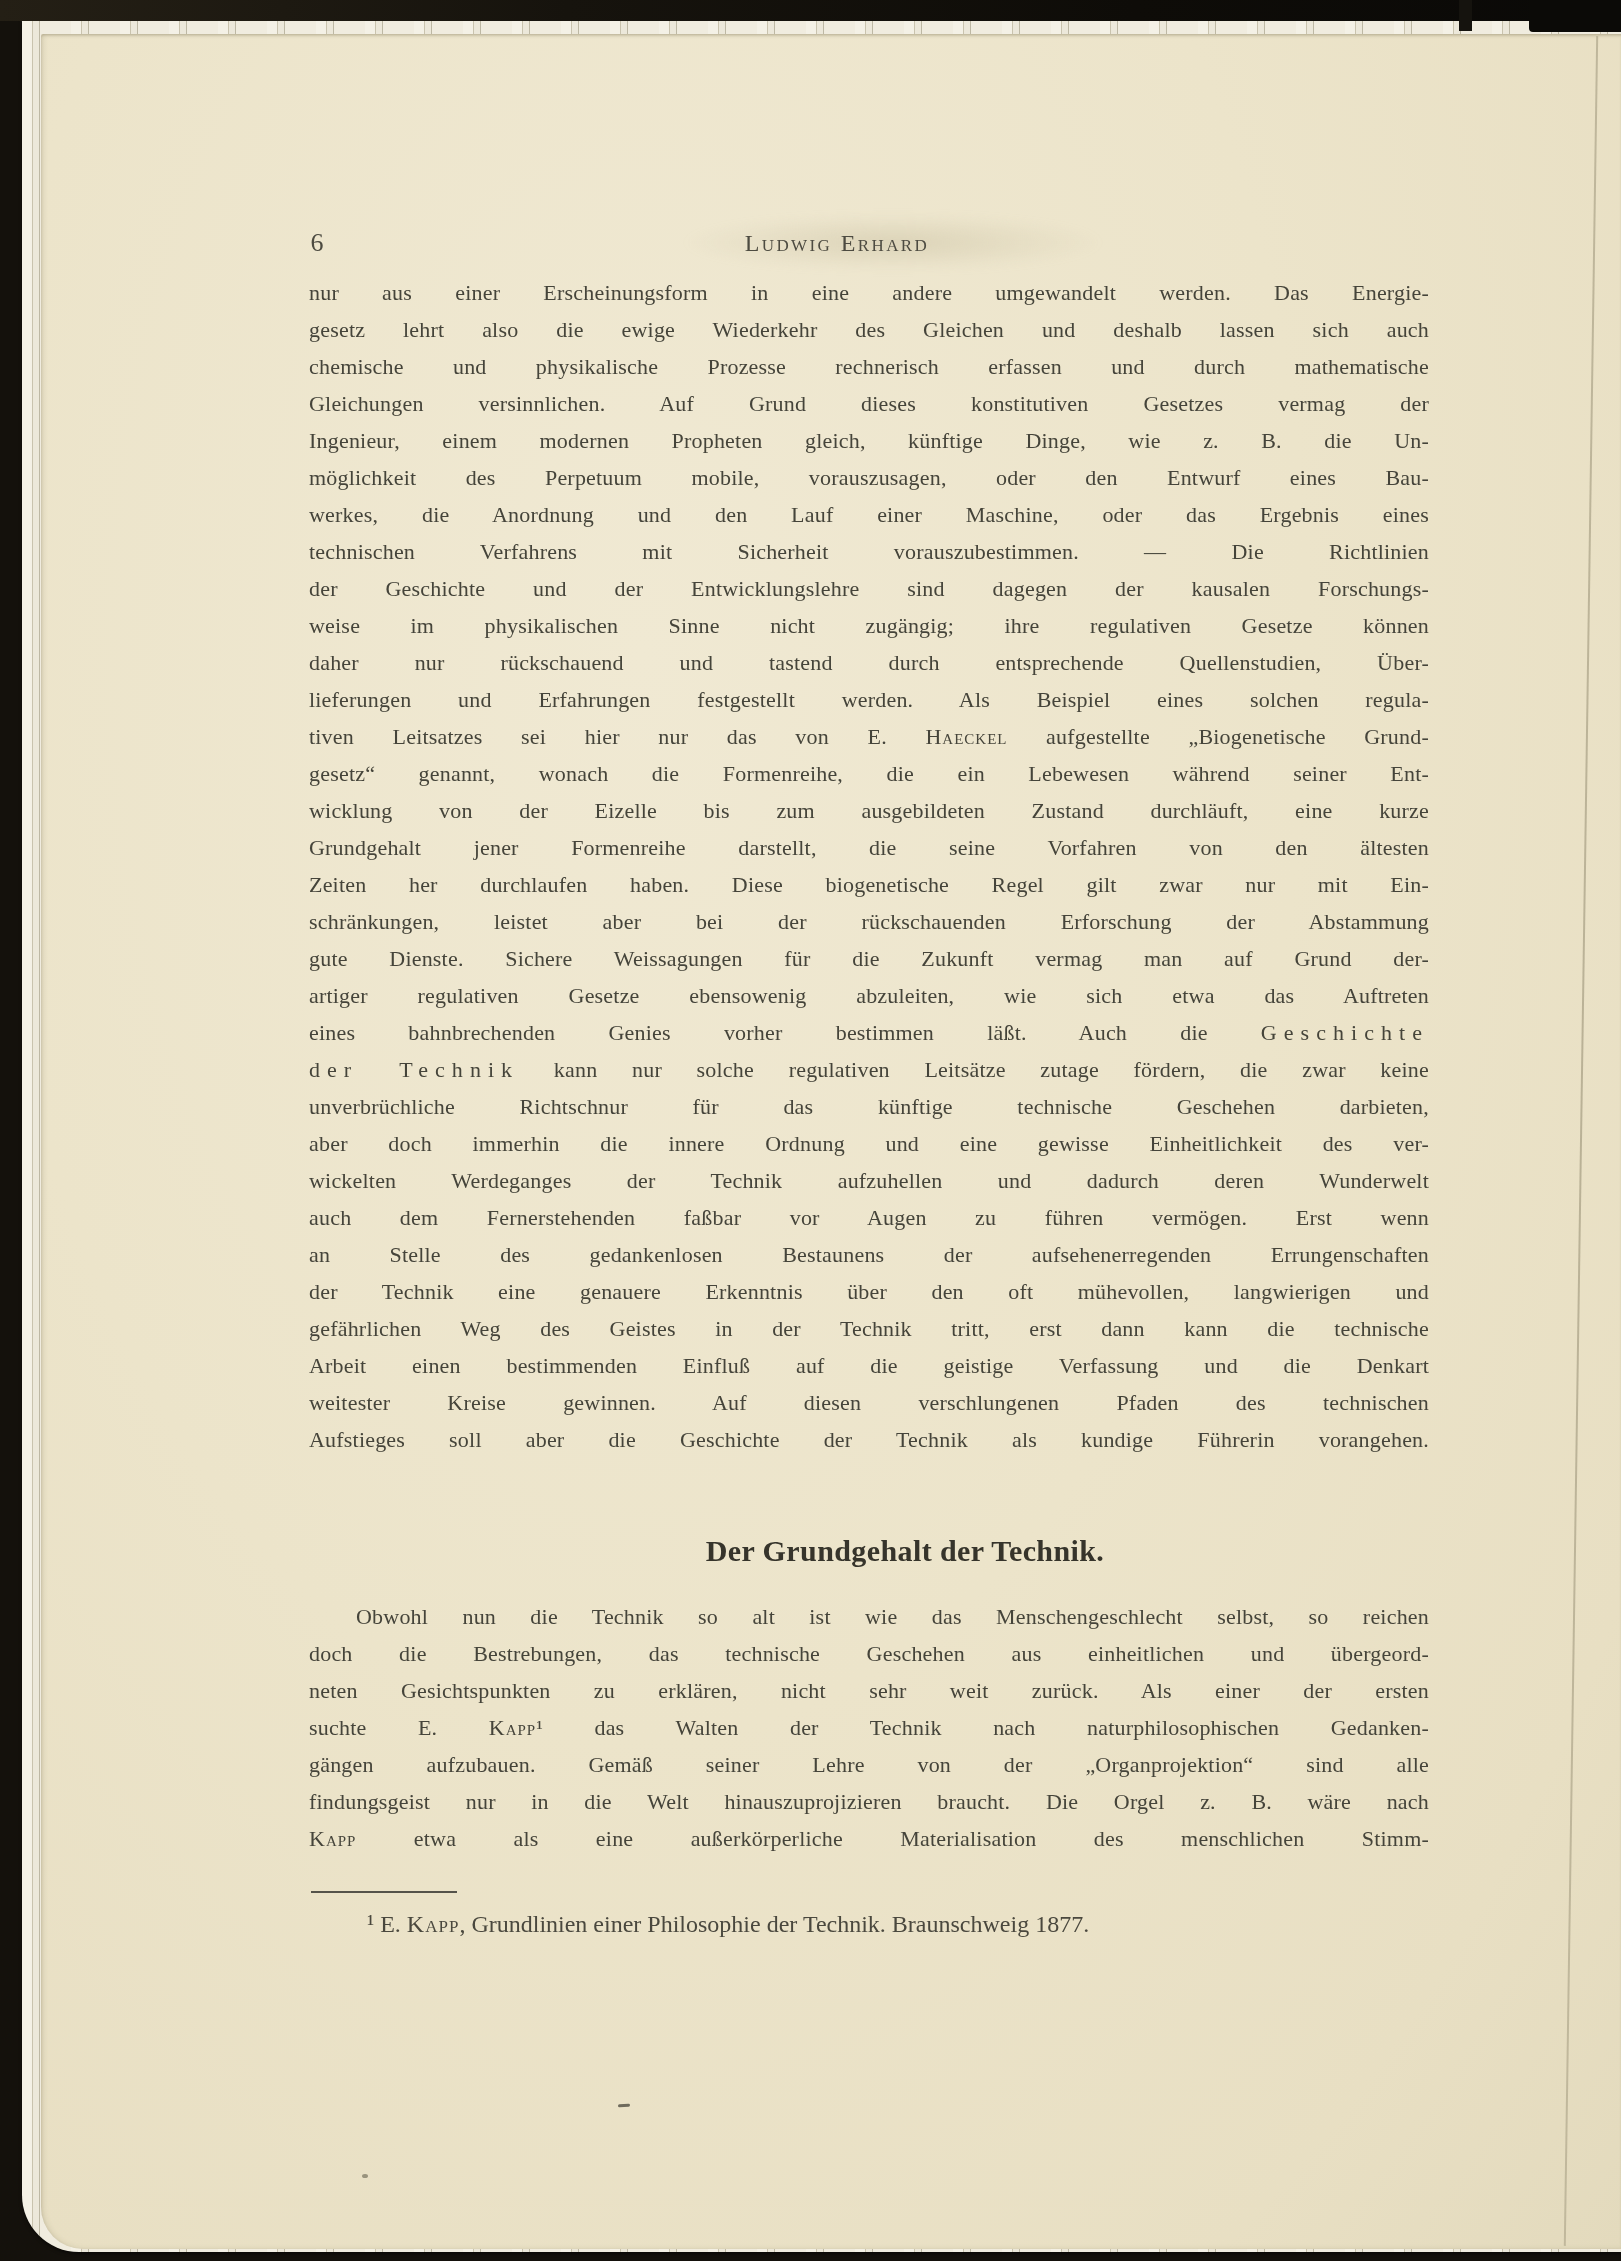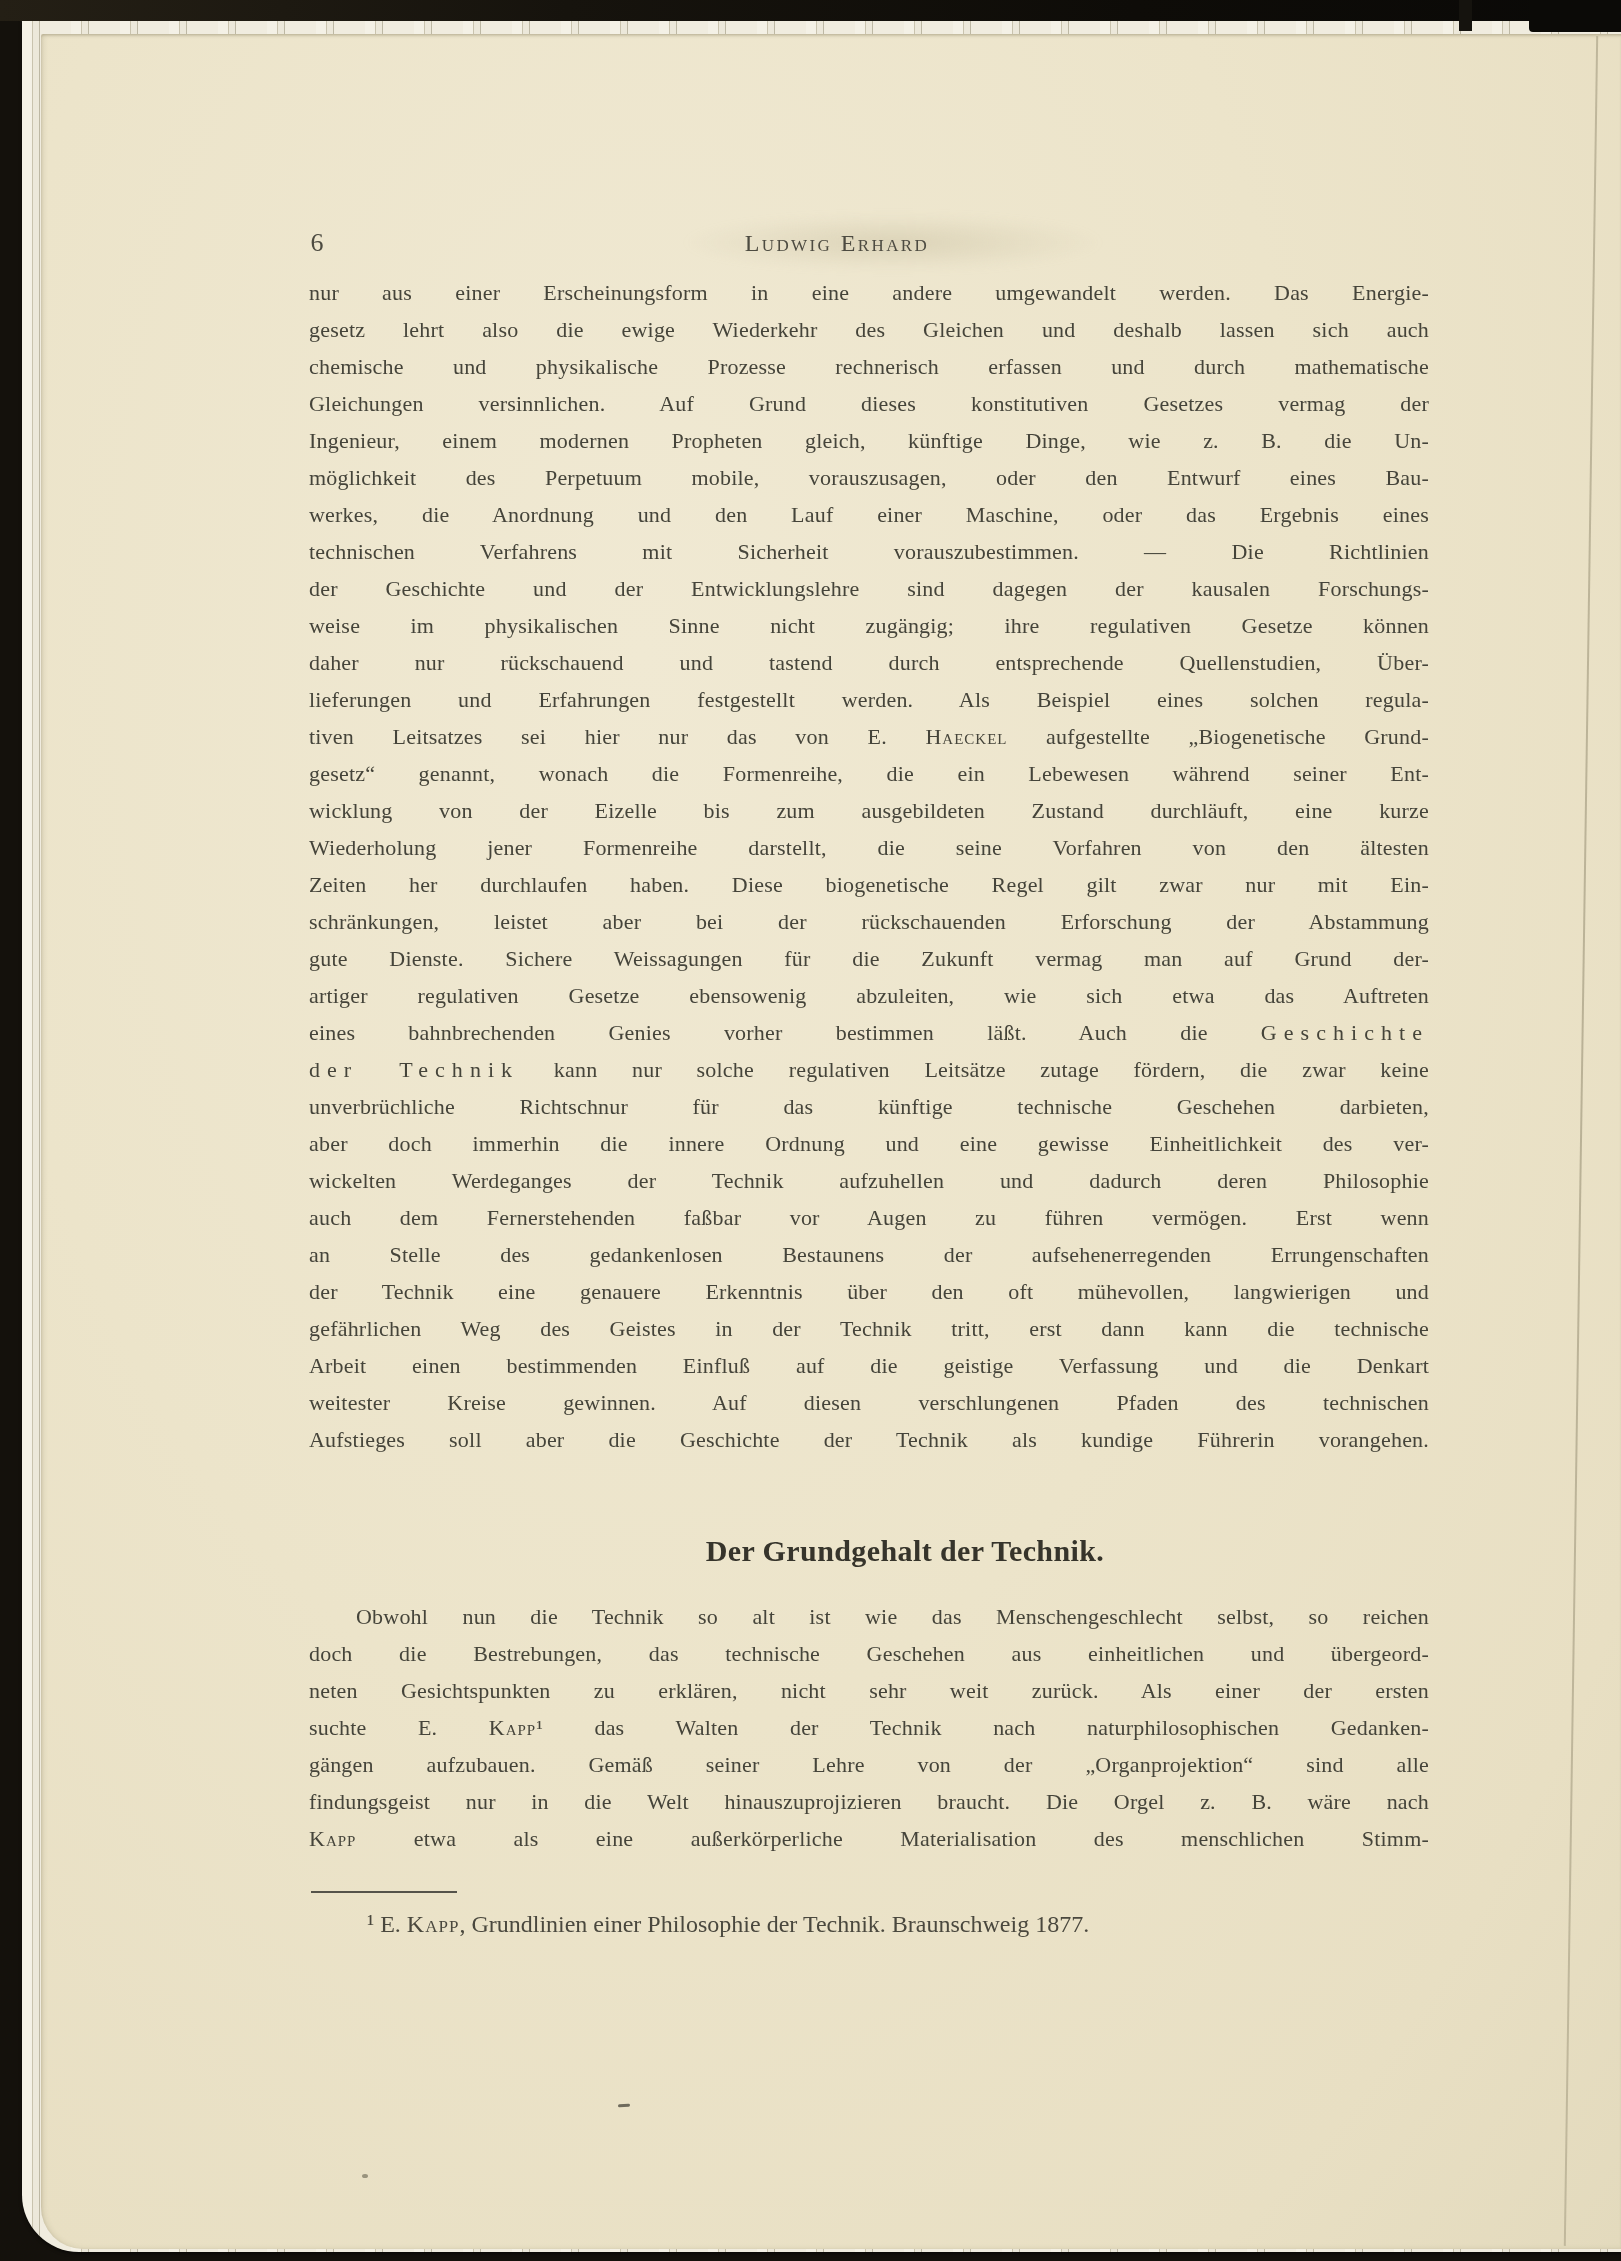--- a/index.html
+++ b/index.html
@@ -102,30 +102,30 @@
         <div class="tline"><span>möglichkeit des Perpetuum mobile, vorauszusagen, oder den Entwurf eines Bau-</span></div>
         <div class="tline"><span>werkes, die Anordnung und den Lauf einer Maschine, oder das Ergebnis eines</span></div>
         <div class="tline"><span>technischen Verfahrens mit Sicherheit vorauszubestimmen. — Die Richtlinien</span></div>
         <div class="tline"><span>der Geschichte und der Entwicklungslehre sind dagegen der kausalen Forschungs-</span></div>
         <div class="tline"><span>weise im physikalischen Sinne nicht zugängig; ihre regulativen Gesetze können</span></div>
         <div class="tline"><span>daher nur rückschauend und tastend durch entsprechende Quellenstudien, Über-</span></div>
         <div class="tline"><span>lieferungen und Erfahrungen festgestellt werden.  Als Beispiel eines solchen regula-</span></div>
         <div class="tline"><span>tiven Leitsatzes sei hier nur das von E. </span><span class="sc">Haeckel</span><span> aufgestellte „Biogenetische Grund-</span></div>
         <div class="tline"><span>gesetz“ genannt, wonach die Formenreihe, die ein Lebewesen während seiner Ent-</span></div>
         <div class="tline"><span>wicklung von der Eizelle bis zum ausgebildeten Zustand durchläuft, eine kurze</span></div>
-        <div class="tline"><span>Wiederholung jener Formenreihe darstellt, die seine Vorfahren von den ältesten</span></div>
+        <div class="tline"><span>Grundgehalt jener Formenreihe darstellt, die seine Vorfahren von den ältesten</span></div>
         <div class="tline"><span>Zeiten her durchlaufen haben.  Diese biogenetische Regel gilt zwar nur mit Ein-</span></div>
         <div class="tline"><span>schränkungen, leistet aber bei der rückschauenden Erforschung der Abstammung</span></div>
         <div class="tline"><span>gute Dienste.  Sichere Weissagungen für die Zukunft vermag man auf Grund der-</span></div>
         <div class="tline"><span>artiger regulativen Gesetze ebensowenig abzuleiten, wie sich etwa das Auftreten</span></div>
         <div class="tline"><span>eines bahnbrechenden Genies vorher bestimmen läßt.  Auch die </span><span class="sp">Geschichte</span></div>
         <div class="tline"><span class="sp">der Technik</span><span> kann nur solche regulativen Leitsätze zutage fördern, die zwar keine</span></div>
         <div class="tline"><span>unverbrüchliche Richtschnur für das künftige technische Geschehen darbieten,</span></div>
         <div class="tline"><span>aber doch immerhin die innere Ordnung und eine gewisse Einheitlichkeit des ver-</span></div>
-        <div class="tline"><span>wickelten Werdeganges der Technik aufzuhellen und dadurch deren Philosophie</span></div>
+        <div class="tline"><span>wickelten Werdeganges der Technik aufzuhellen und dadurch deren Wunderwelt</span></div>
         <div class="tline"><span>auch dem Fernerstehenden faßbar vor Augen zu führen vermögen.  Erst wenn</span></div>
         <div class="tline"><span>an Stelle des gedankenlosen Bestaunens der aufsehenerregenden Errungenschaften</span></div>
         <div class="tline"><span>der Technik eine genauere Erkenntnis über den oft mühevollen, langwierigen und</span></div>
         <div class="tline"><span>gefährlichen Weg des Geistes in der Technik tritt, erst dann kann die technische</span></div>
         <div class="tline"><span>Arbeit einen bestimmenden Einfluß auf die geistige Verfassung und die Denkart</span></div>
         <div class="tline"><span>weitester Kreise gewinnen.  Auf diesen verschlungenen Pfaden des technischen</span></div>
         <div class="tline"><span>Aufstieges soll aber die Geschichte der Technik als kundige Führerin vorangehen.</span></div>
       </div>
 
     <div class="heading">

